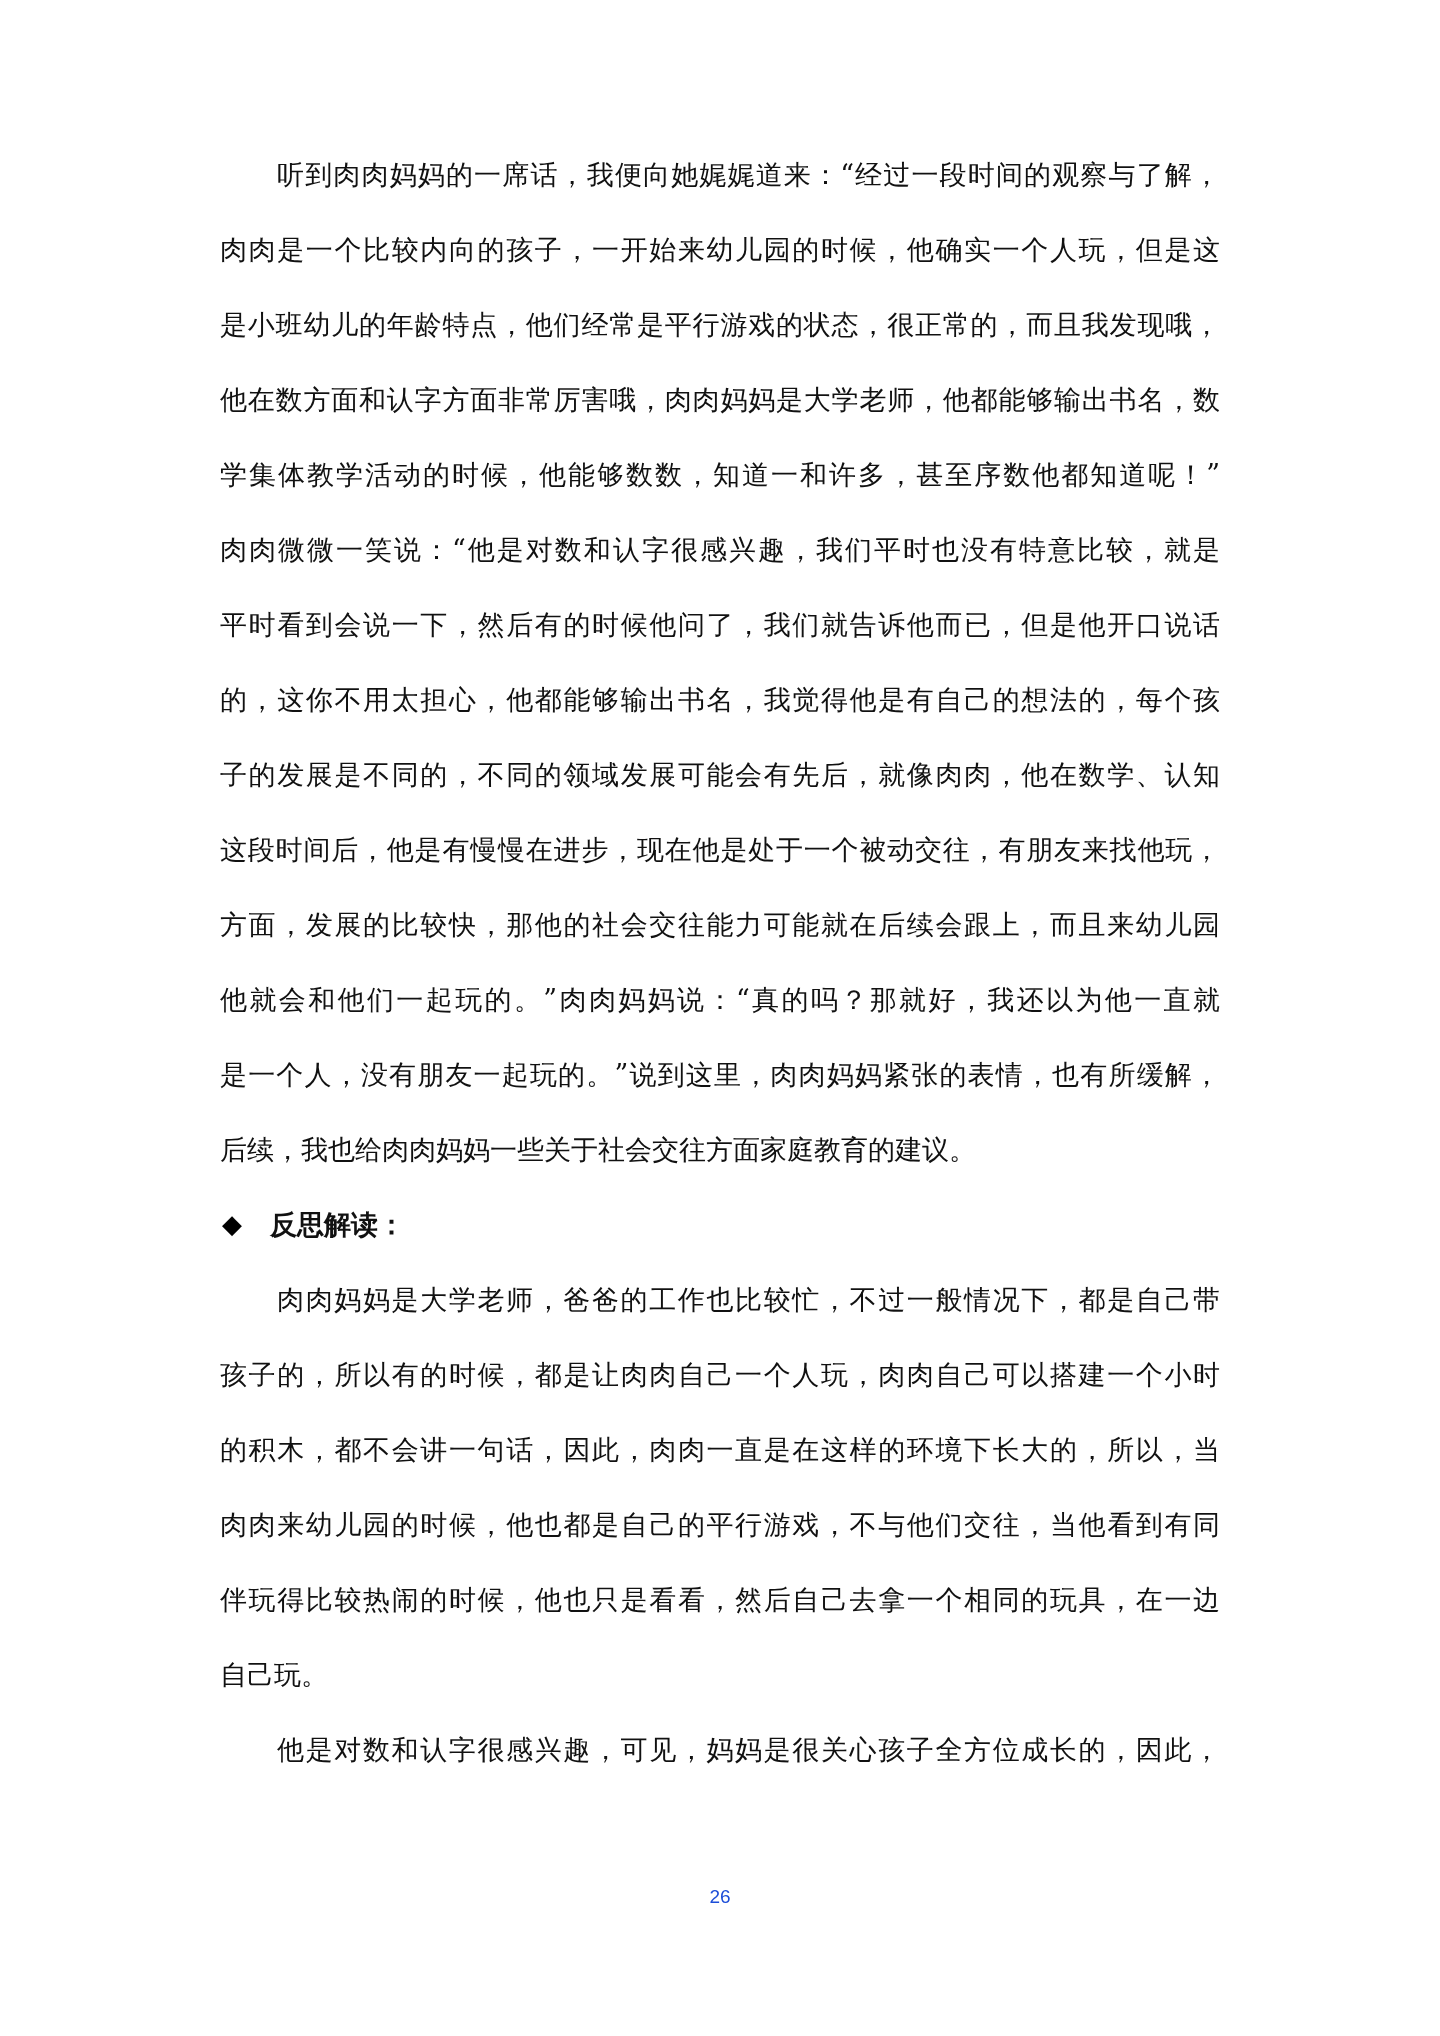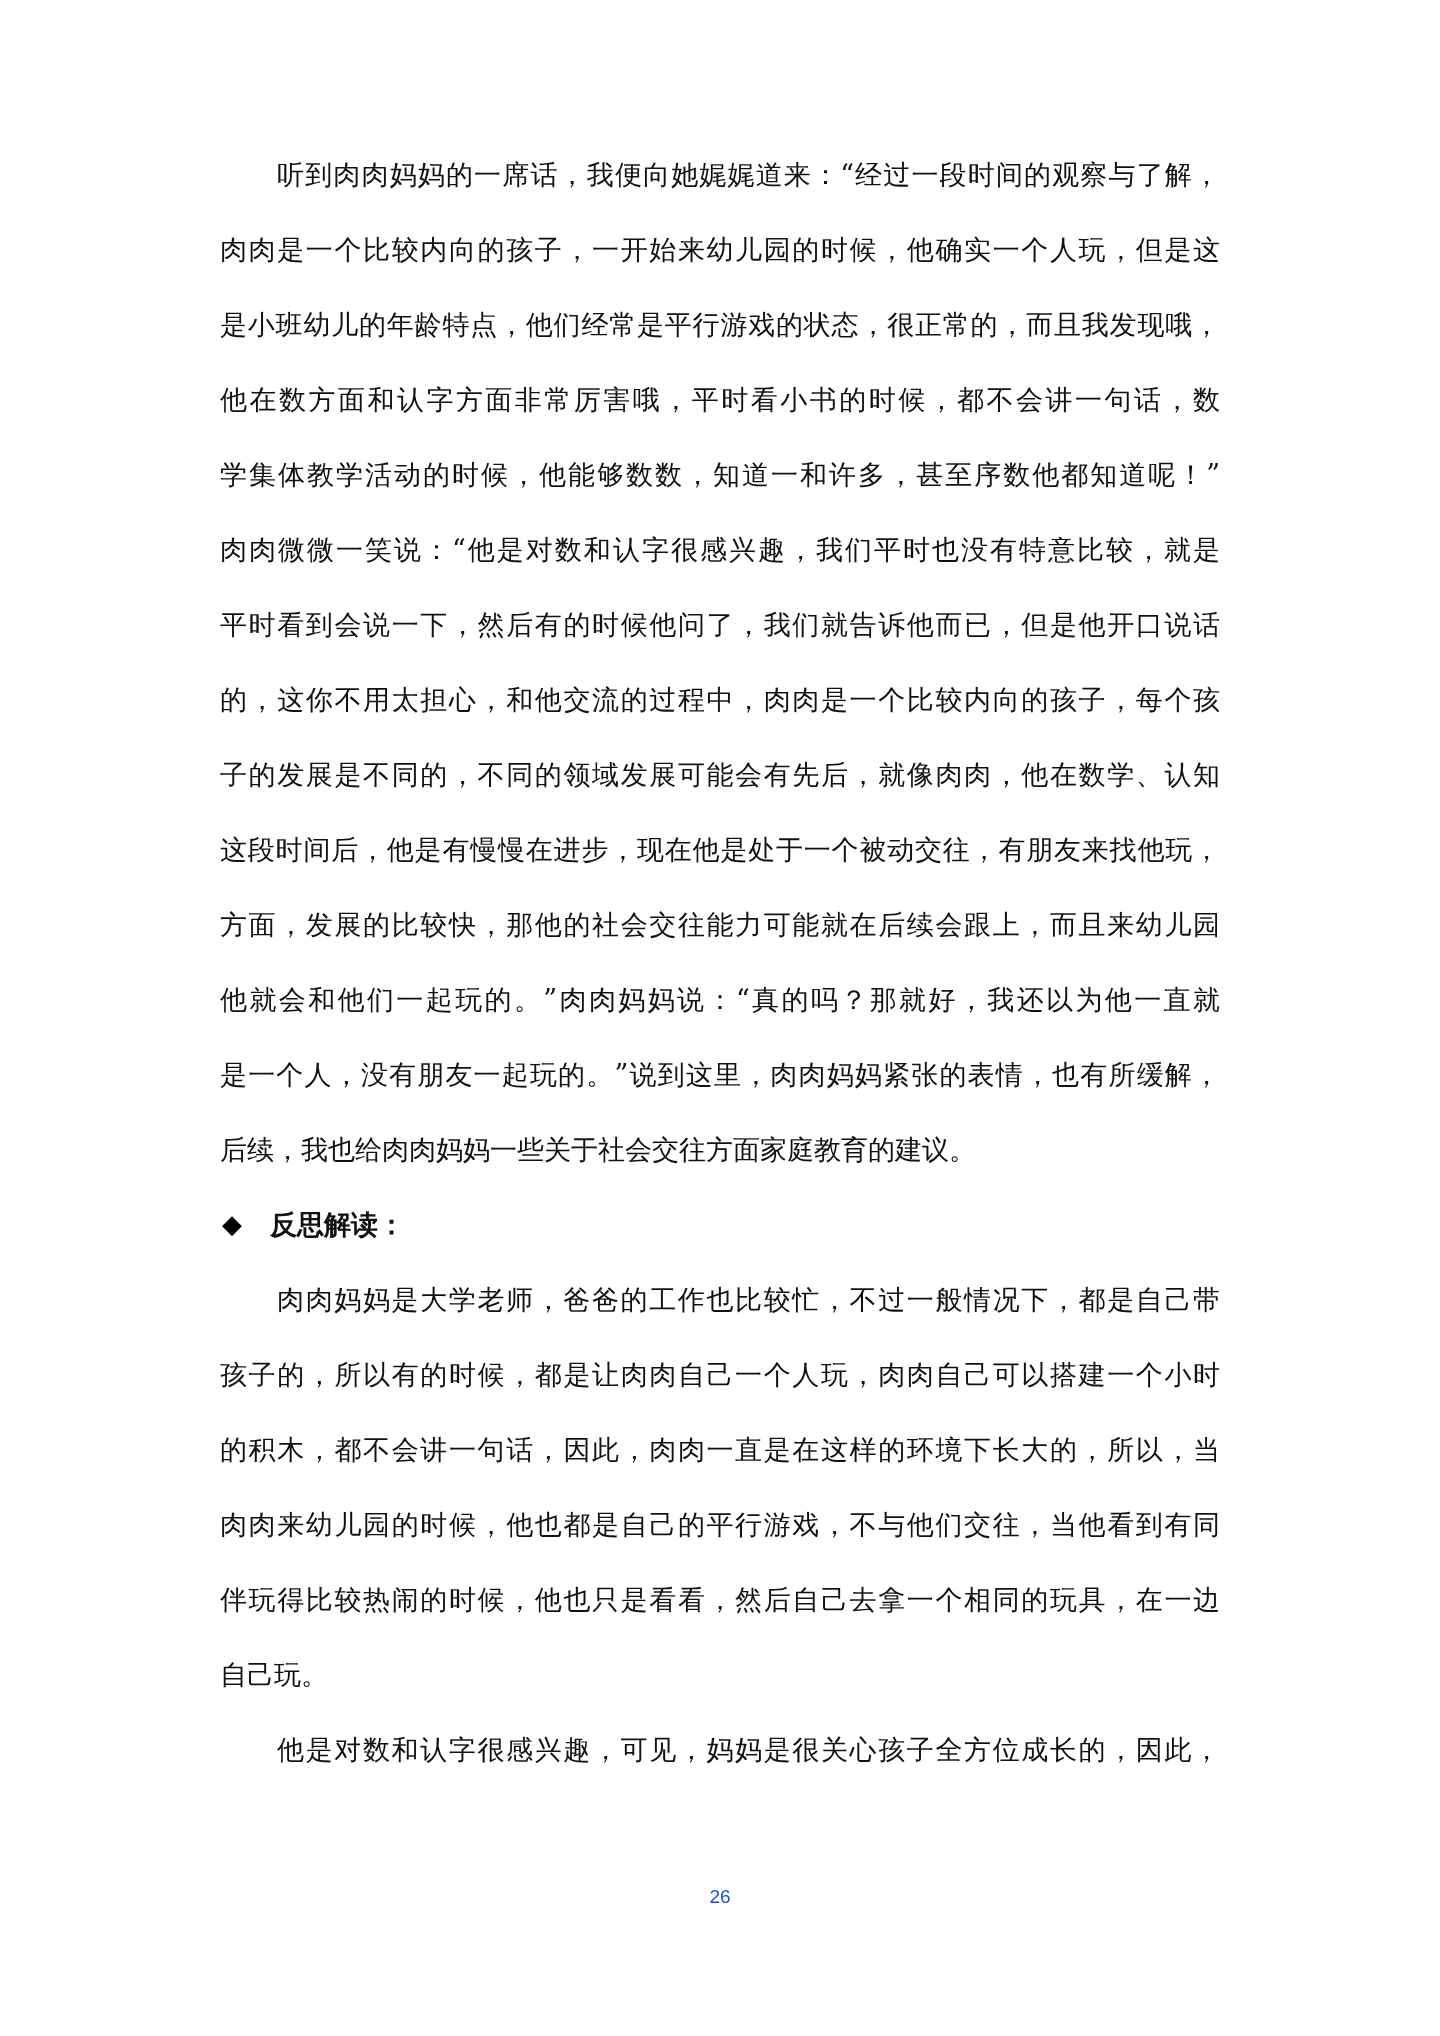--- a/index.html
+++ b/index.html
@@ -76,25 +76,25 @@
 </head>
 <body>
 
 <div class="page">
   <div class="text-block">
 
     <div class="paragraph">
       <div class="line indent">听到肉肉妈妈的一席话，我便向她娓娓道来：“经过一段时间的观察与了解，</div>
       <div class="line">肉肉是一个比较内向的孩子，一开始来幼儿园的时候，他确实一个人玩，但是这</div>
       <div class="line">是小班幼儿的年龄特点，他们经常是平行游戏的状态，很正常的，而且我发现哦，</div>
-      <div class="line">他在数方面和认字方面非常厉害哦，平时看小书的时候，都不会讲一句话，数</div>
+      <div class="line">他在数方面和认字方面非常厉害哦，肉肉妈妈是大学老师，他都能够输出书名，数</div>
       <div class="line">学集体教学活动的时候，他能够数数，知道一和许多，甚至序数他都知道呢！”</div>
       <div class="line">肉肉微微一笑说：“他是对数和认字很感兴趣，我们平时也没有特意比较，就是</div>
       <div class="line">平时看到会说一下，然后有的时候他问了，我们就告诉他而已，但是他开口说话</div>
-      <div class="line">的，这你不用太担心，和他交流的过程中，肉肉是一个比较内向的孩子，每个孩</div>
+      <div class="line">的，这你不用太担心，他都能够输出书名，我觉得他是有自己的想法的，每个孩</div>
       <div class="line">子的发展是不同的，不同的领域发展可能会有先后，就像肉肉，他在数学、认知</div>
       <div class="line">这段时间后，他是有慢慢在进步，现在他是处于一个被动交往，有朋友来找他玩，</div>
       <div class="line">方面，发展的比较快，那他的社会交往能力可能就在后续会跟上，而且来幼儿园</div>
       <div class="line">他就会和他们一起玩的。”肉肉妈妈说：“真的吗？那就好，我还以为他一直就</div>
       <div class="line">是一个人，没有朋友一起玩的。”说到这里，肉肉妈妈紧张的表情，也有所缓解，</div>
       <div class="line last">后续，我也给肉肉妈妈一些关于社会交往方面家庭教育的建议。</div>
     </div>
 
     <div class="heading">
       <span class="bullet">◆</span>

